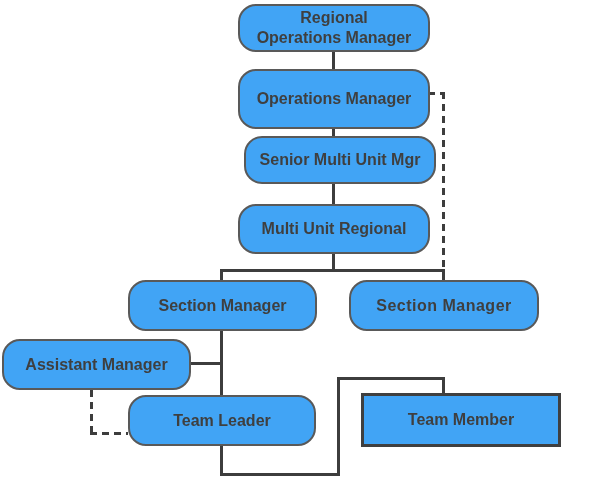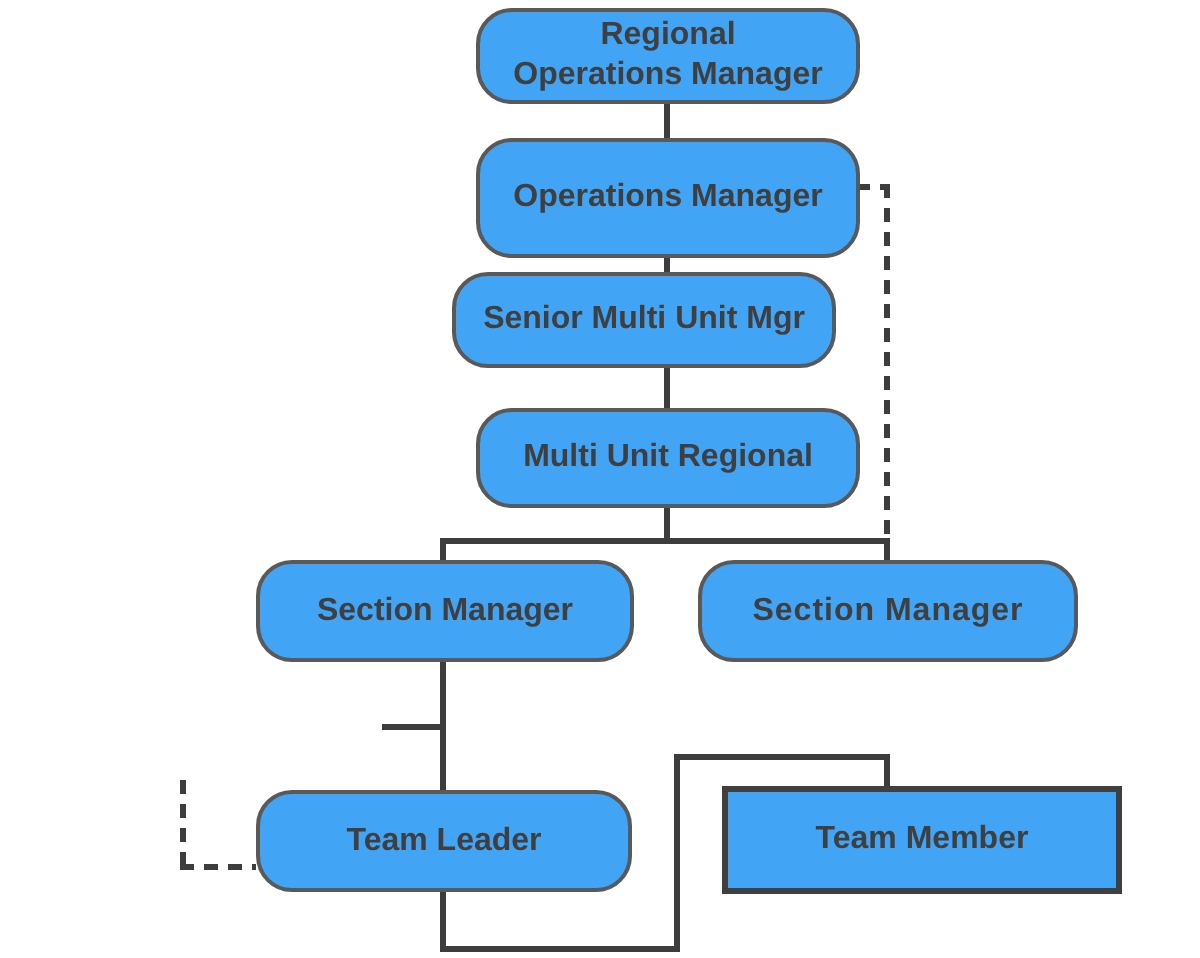--- a/index.html
+++ b/index.html
@@ -58,36 +58,39 @@
 
   <div class="node" style="left:238px;top:4px;width:192px;height:48px">
     <span>Regional</span>
     <span>Operations Manager</span>
   </div>
 
   <div class="node" style="left:238px;top:69px;width:192px;height:60px">
     <span>Operations Manager</span>
   </div>
 
-  <div class="node" style="left:226px;top:136px;width:192px;height:48px">
+  <div class="node" style="left:244px;top:136px;width:192px;height:48px">
     <span>Senior Multi Unit Mgr</span>
   </div>
 
   <div class="node" style="left:238px;top:204px;width:192px;height:50px">
     <span>Multi Unit Regional</span>
   </div>
 
   <div class="node" style="left:128px;top:280px;width:189px;height:51px">
     <span>Section Manager</span>
   </div>
 
   <div class="node" style="left:349px;top:280px;width:190px;height:51px;letter-spacing:0.5px">
     <span>Section Manager</span>
   </div>
 
+  <div class="node" style="left:2px;top:339px;width:189px;height:51px">
+    <span>Assistant Manager</span>
+  </div>
 
   <div class="node" style="left:128px;top:395px;width:188px;height:51px">
     <span>Team Leader</span>
   </div>
 
   <div class="node node--sharp" style="left:361px;top:393px;width:200px;height:54px">
     <span>Team Member</span>
   </div>
 
 </div>

